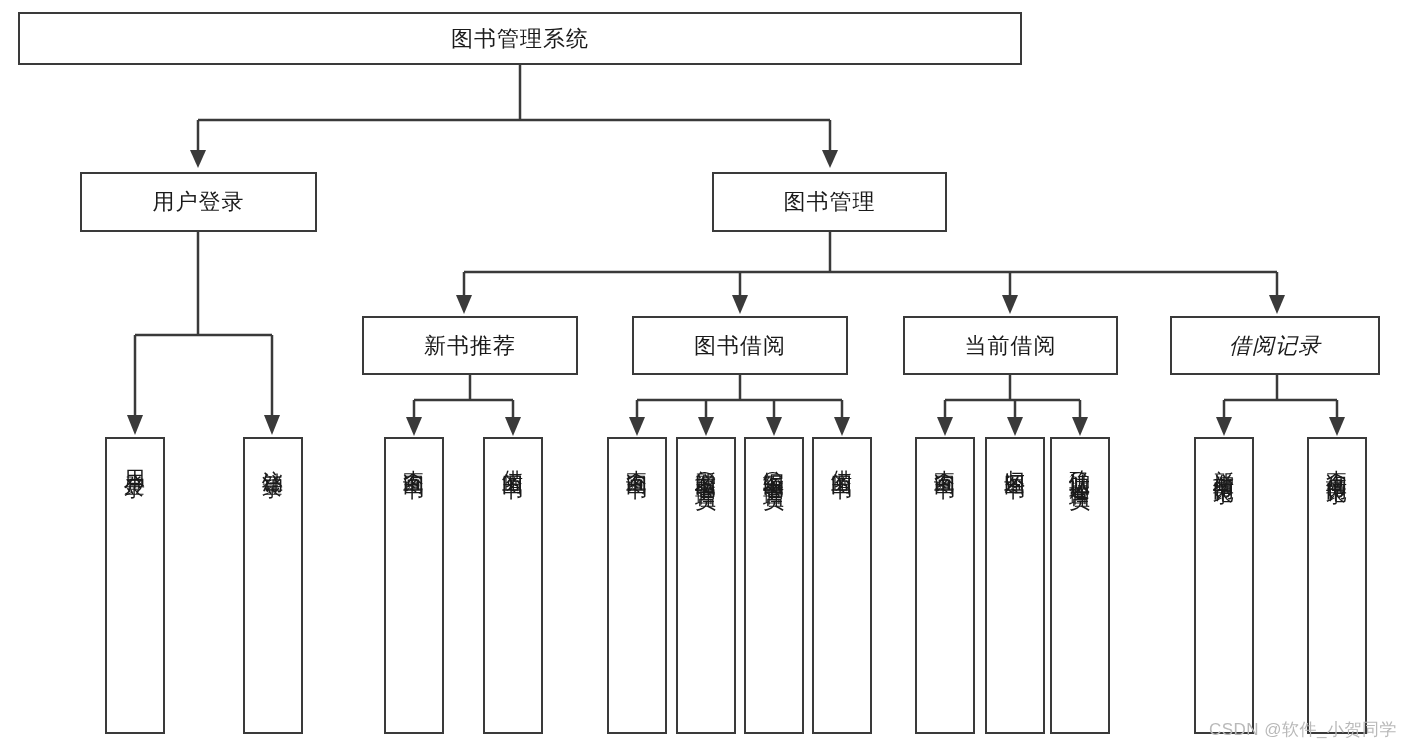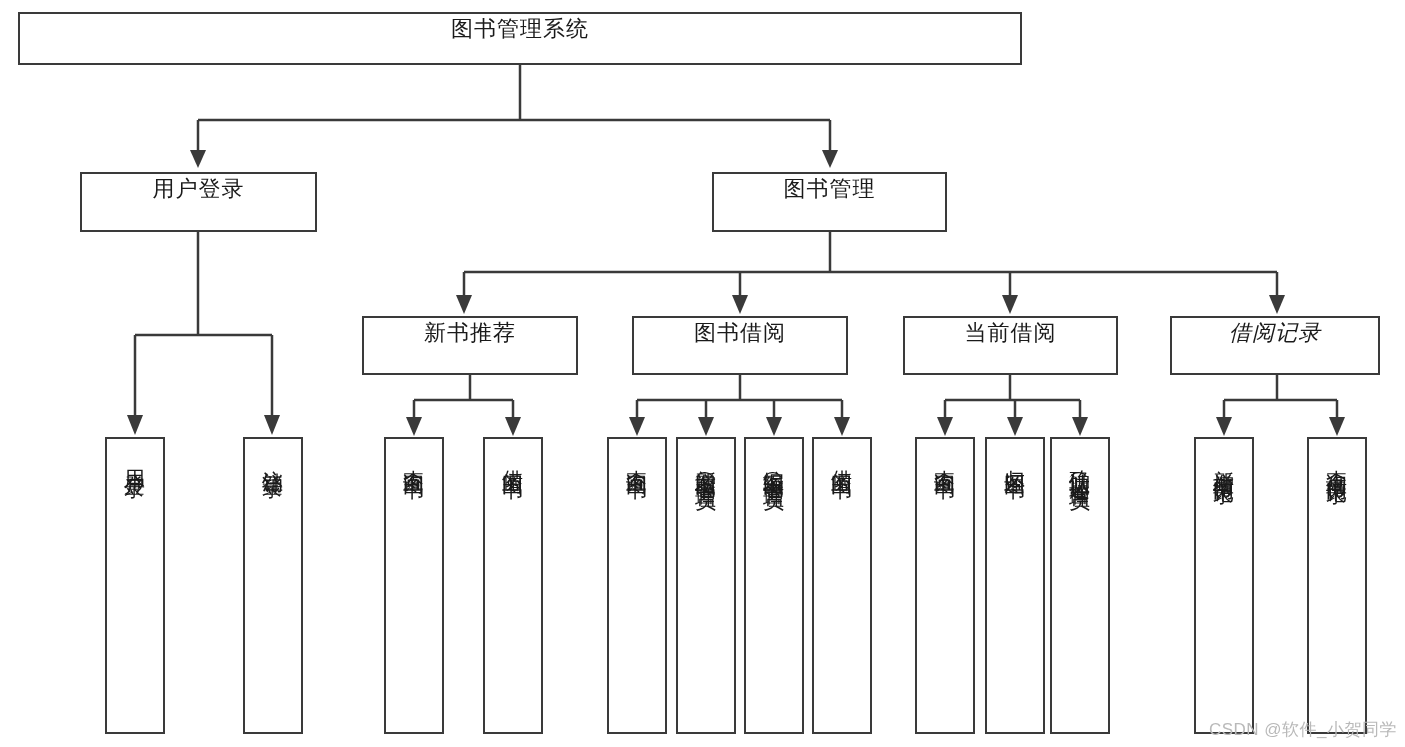--- a/index.html
+++ b/index.html
@@ -10,20 +10,21 @@
     overflow:hidden;
     position:relative;
   }
   #diagram{position:absolute;left:0;top:0;width:1405px;height:747px;}
   .node{
     position:absolute;
     box-sizing:border-box;
     background:#ffffff;
     border:2.5px solid #3a3a3a;
     display:flex;
+    align-items:center;
     justify-content:center;
     color:#1a1a1a;
   }
   .node.h-node{
     font-size:22px;
     letter-spacing:1px;
   }
   .node.leaf{
     font-size:21px;
     align-items:flex-start;

